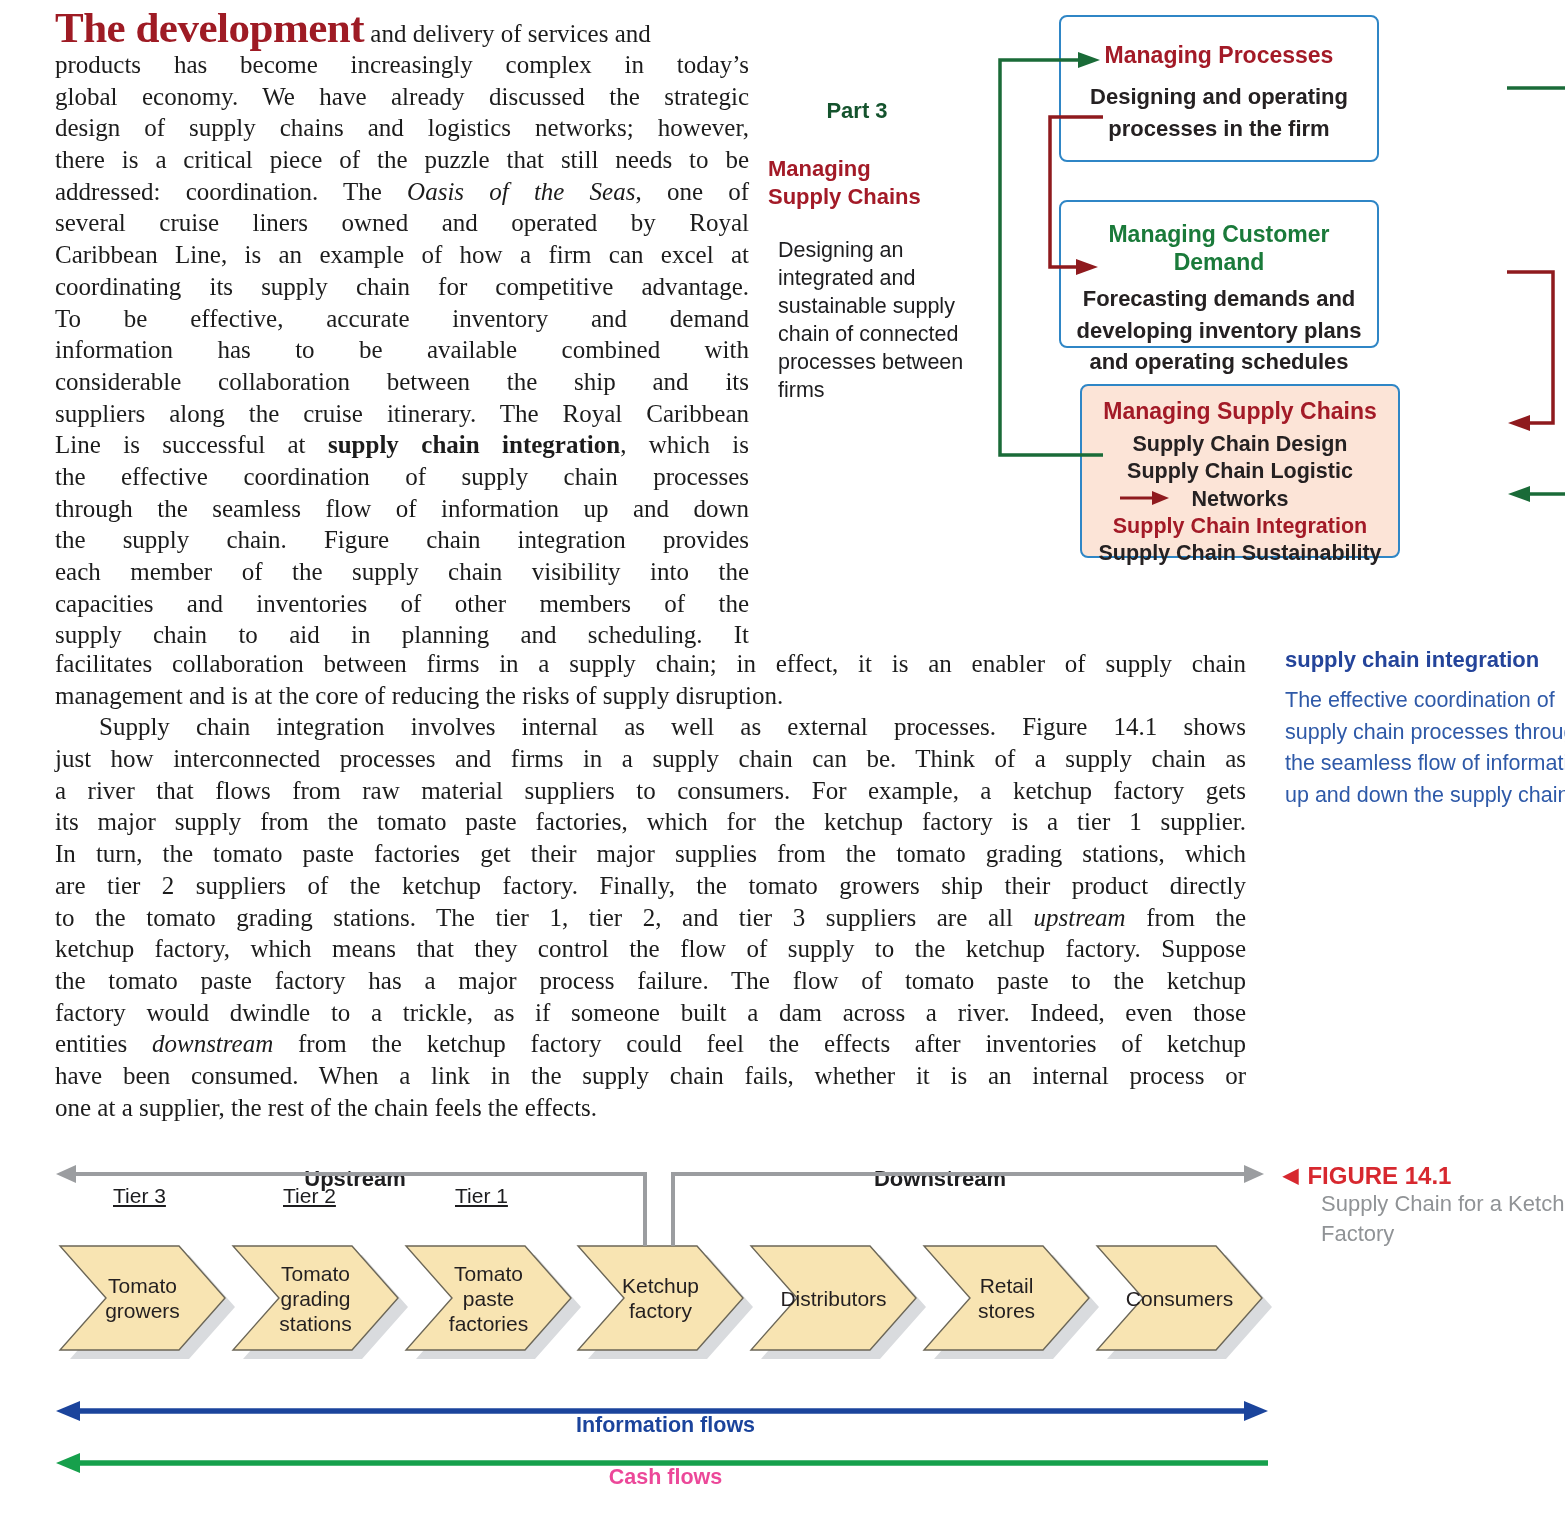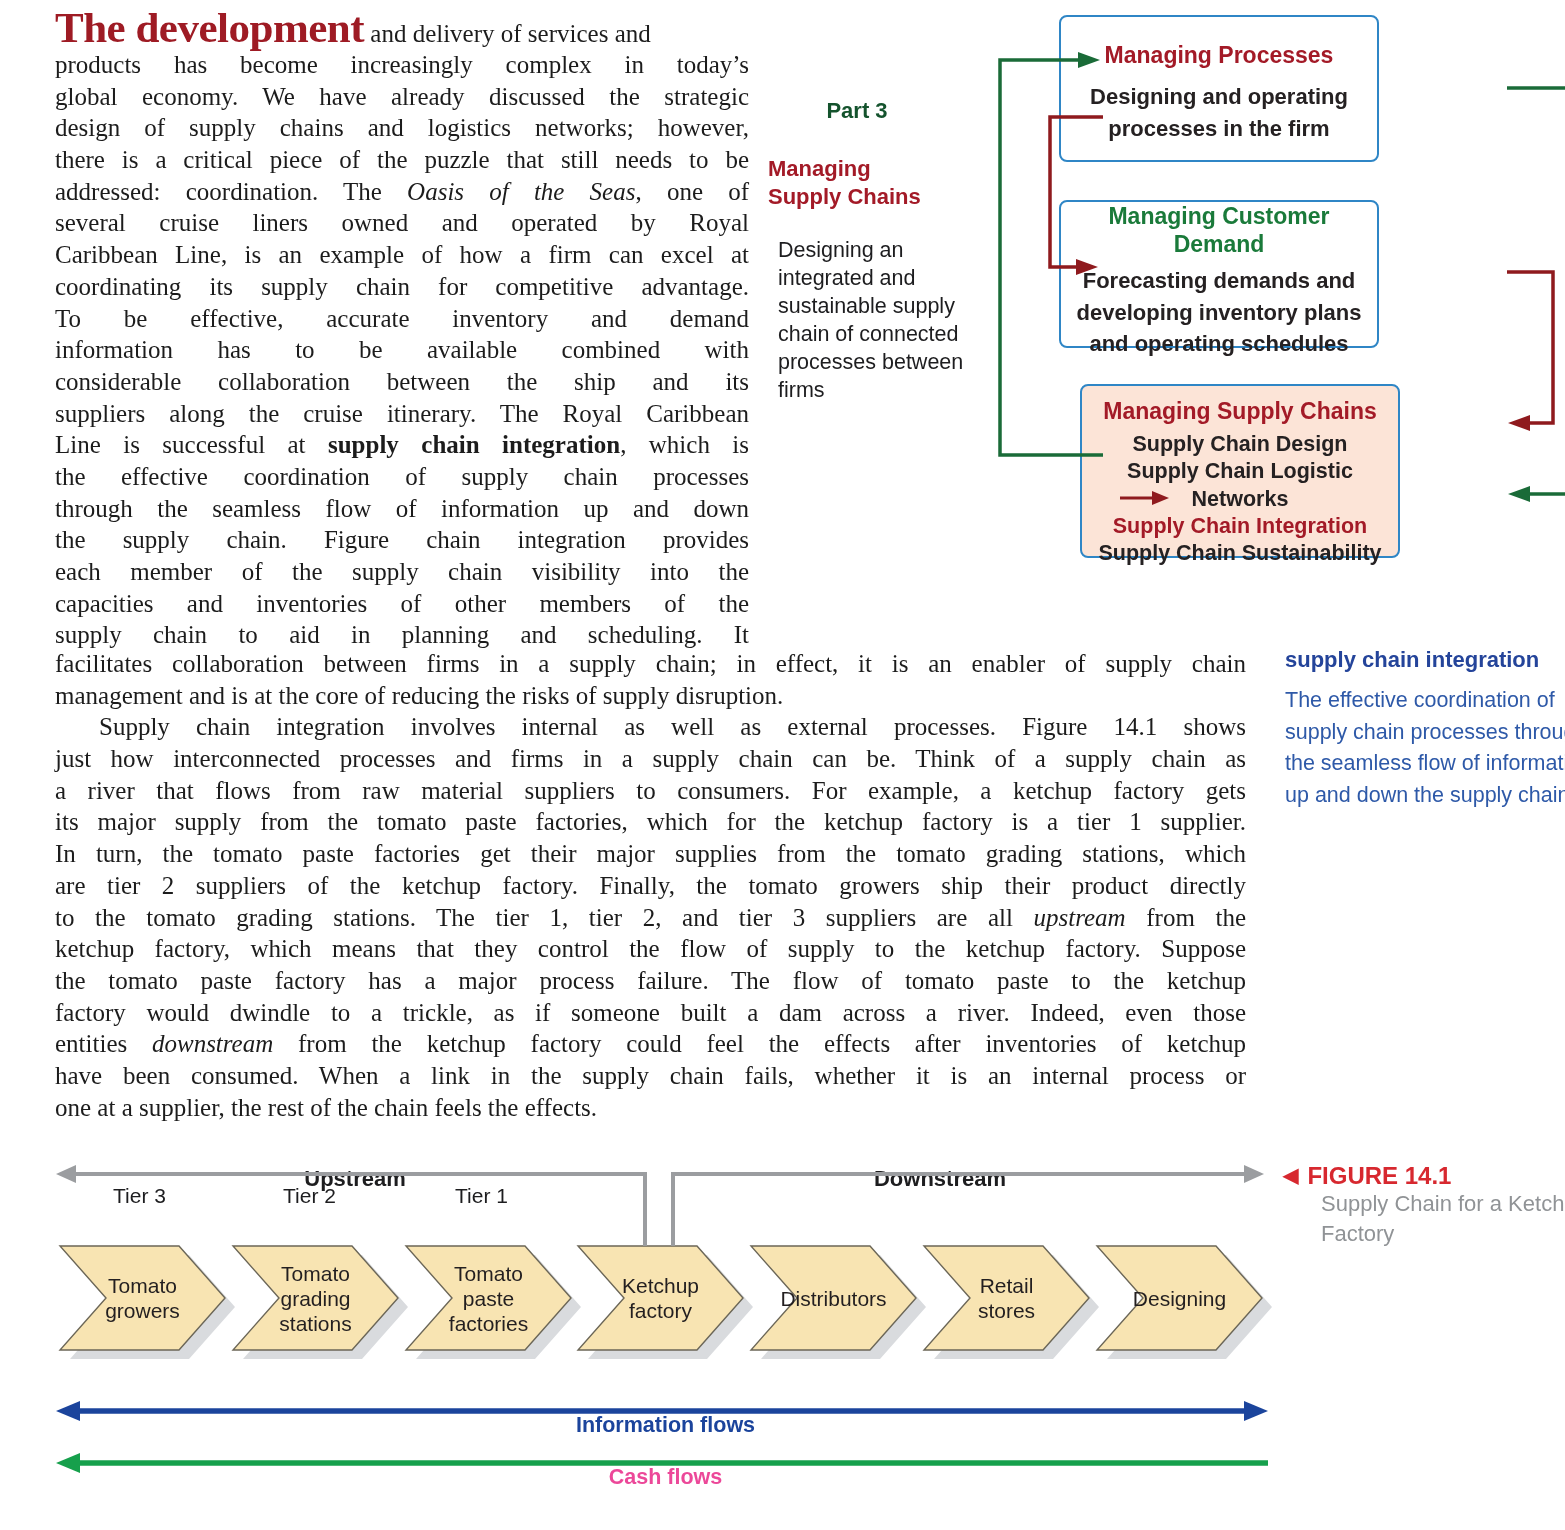--- a/index.html
+++ b/index.html
@@ -21,41 +21,41 @@
   #part3{left:782px;top:62px;width:150px;text-align:center;font-weight:bold;font-size:22px;color:#14532d;}
   #sidebar-title{left:768px;top:119px;width:180px;font-weight:bold;
                  font-size:22px;line-height:28px;color:#a31a27;}
   #sidebar-desc{left:778px;top:200px;width:200px;font-size:21.5px;line-height:28px;font-weight:500;color:#1d1d1f;}
   #sidebar-desc div{white-space:nowrap;}
 
   
   .pbox{position:absolute;left:1059px;width:320px;border:2.5px solid #2f86c6;border-radius:8px;
         background:#fff;box-sizing:border-box;text-align:center;font-family:"Liberation Sans",sans-serif;}
   #box1{top:15px;height:147px;padding-top:24px;}
-  #box2{top:200px;height:148px;padding-top:0;}
+  #box2{top:200px;height:148px;padding-top:18px;}
   #box3{top:384px;height:174px;padding-top:11px;background:#fce4d7;margin-left:21px;}
   .ptitle{font-size:23px;line-height:28px;font-weight:bold;color:#a31a27;}
   #box2 .ptitle{color:#1a7a3a;}
   .pbody{margin-top:12px;font-size:22px;line-height:31.5px;font-weight:bold;color:#252122;}
   #box2 .pbody{margin-top:7px;}
   .pitems{margin-top:6px;font-size:21.5px;line-height:27.3px;font-weight:bold;color:#252122;}
   .pitems .hl{color:#a31a27;}
 
   
   #margin-note{left:1285px;top:611px;width:340px;}
   #margin-note .term{font-family:"Liberation Sans",sans-serif;font-weight:bold;font-size:22px;color:#24449a;}
   #margin-note .def{margin-top:12px;font-family:"Liberation Sans",sans-serif;font-size:21.5px;
                     line-height:31.5px;color:#2e59a8;}
   #margin-note .def div{white-space:nowrap;}
 
   
   .flabel{font-family:"Liberation Sans",sans-serif;font-weight:bold;font-size:22px;color:#1d1d1f;}
   #upstream{left:262px;top:1130px;width:186px;text-align:center;}
   #downstream{left:847px;top:1130px;width:186px;text-align:center;}
-  .tier{position:absolute;font-family:"Liberation Sans",sans-serif;font-size:21px;color:#1d1d1f;top:1184px;}
+  .tier{position:absolute;font-family:"Liberation Sans",sans-serif;font-size:21px;color:#1d1d1f;top:1184px;text-decoration:underline;}
   #tier3{left:113px;} #tier2{left:283px;} #tier1{left:455px;}
   .chev-label{position:absolute;top:1246px;height:104px;width:145px;display:flex;flex-direction:column;
               justify-content:center;text-align:center;font-family:"Liberation Sans",sans-serif;
               font-size:21px;line-height:25px;font-weight:500;color:#231f20;z-index:6;}
   #chev-l1{left:70px;} #chev-l2{left:243px;} #chev-l3{left:416px;} #chev-l4{left:588px;}
   #chev-l5{left:761px;} #chev-l6{left:934px;} #chev-l7{left:1107px;}
   #info-label{left:538px;top:1377px;width:255px;text-align:center;font-family:"Liberation Sans",sans-serif;
               font-weight:bold;font-size:21.5px;color:#1b449c;}
   #cash-label{left:538px;top:1429px;width:255px;text-align:center;font-family:"Liberation Sans",sans-serif;
               font-weight:bold;font-size:21.5px;color:#ec4899;}
@@ -250,21 +250,21 @@
       <div><span>factory</span></div>
     </div>
   <div class="chev-label" id="chev-l5">
       <div><span>Distributors</span></div>
     </div>
   <div class="chev-label" id="chev-l6">
       <div><span>Retail</span></div>
       <div><span>stores</span></div>
     </div>
   <div class="chev-label" id="chev-l7">
-      <div><span>Designing</span></div>
+      <div><span>Consumers</span></div>
     </div>
 
   <div class="abs" id="info-label">Information flows</div>
   <div class="abs" id="cash-label">Cash flows</div>
 
   <div class="abs" id="fig-ref">
     <span class="tri">◀</span><span>FIGURE 14.1</span>
   </div>
   <div class="abs" id="fig-caption">
 

